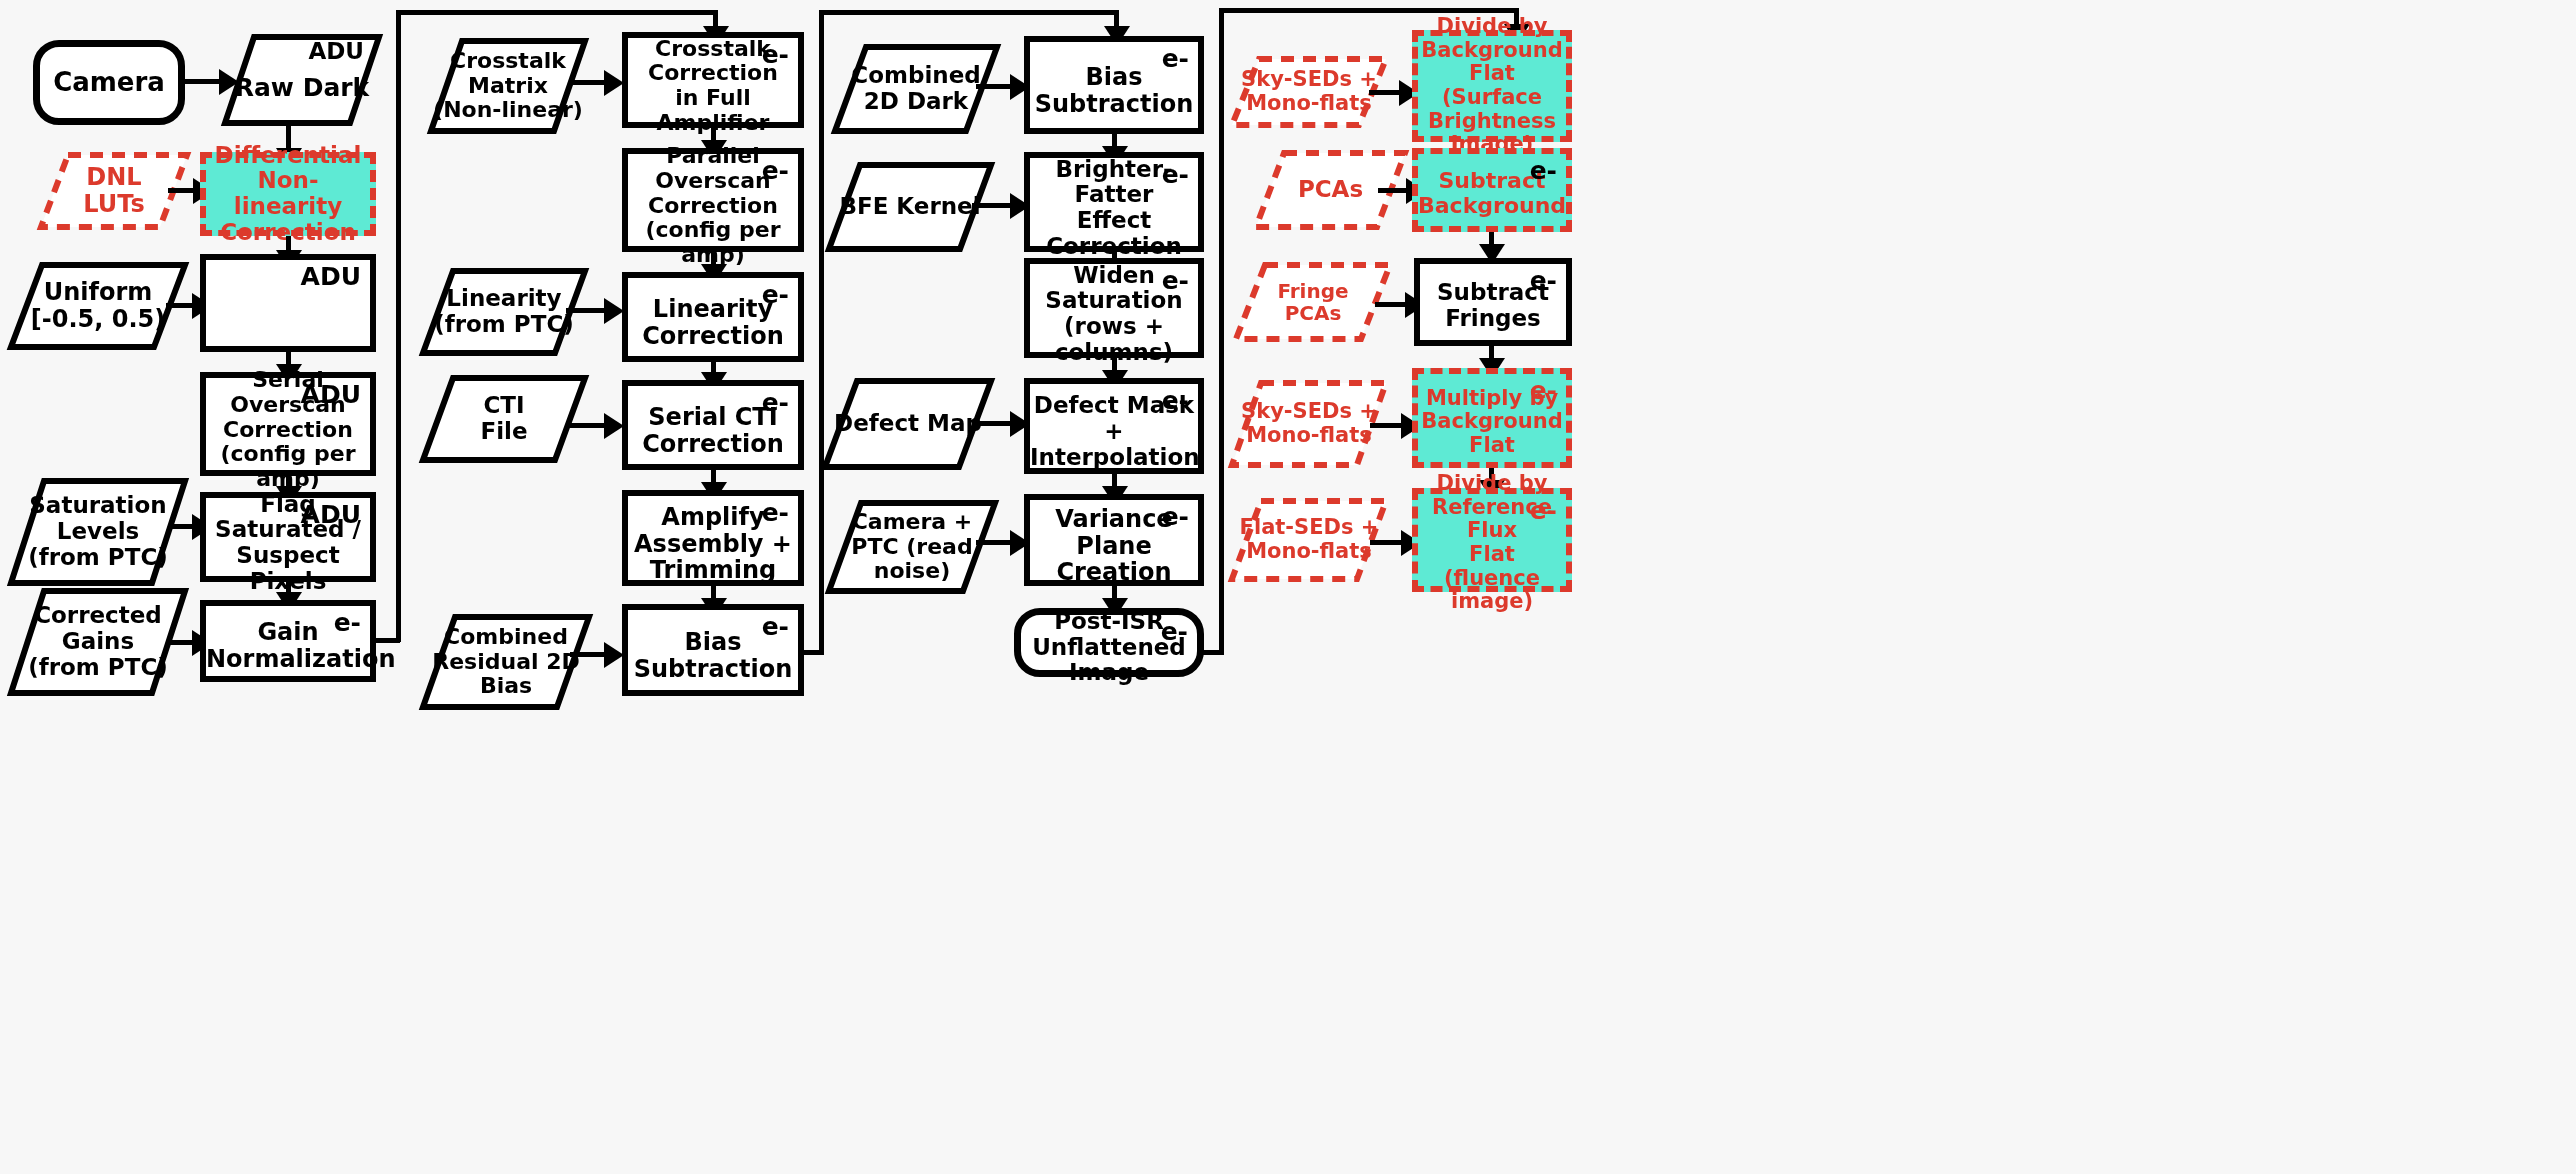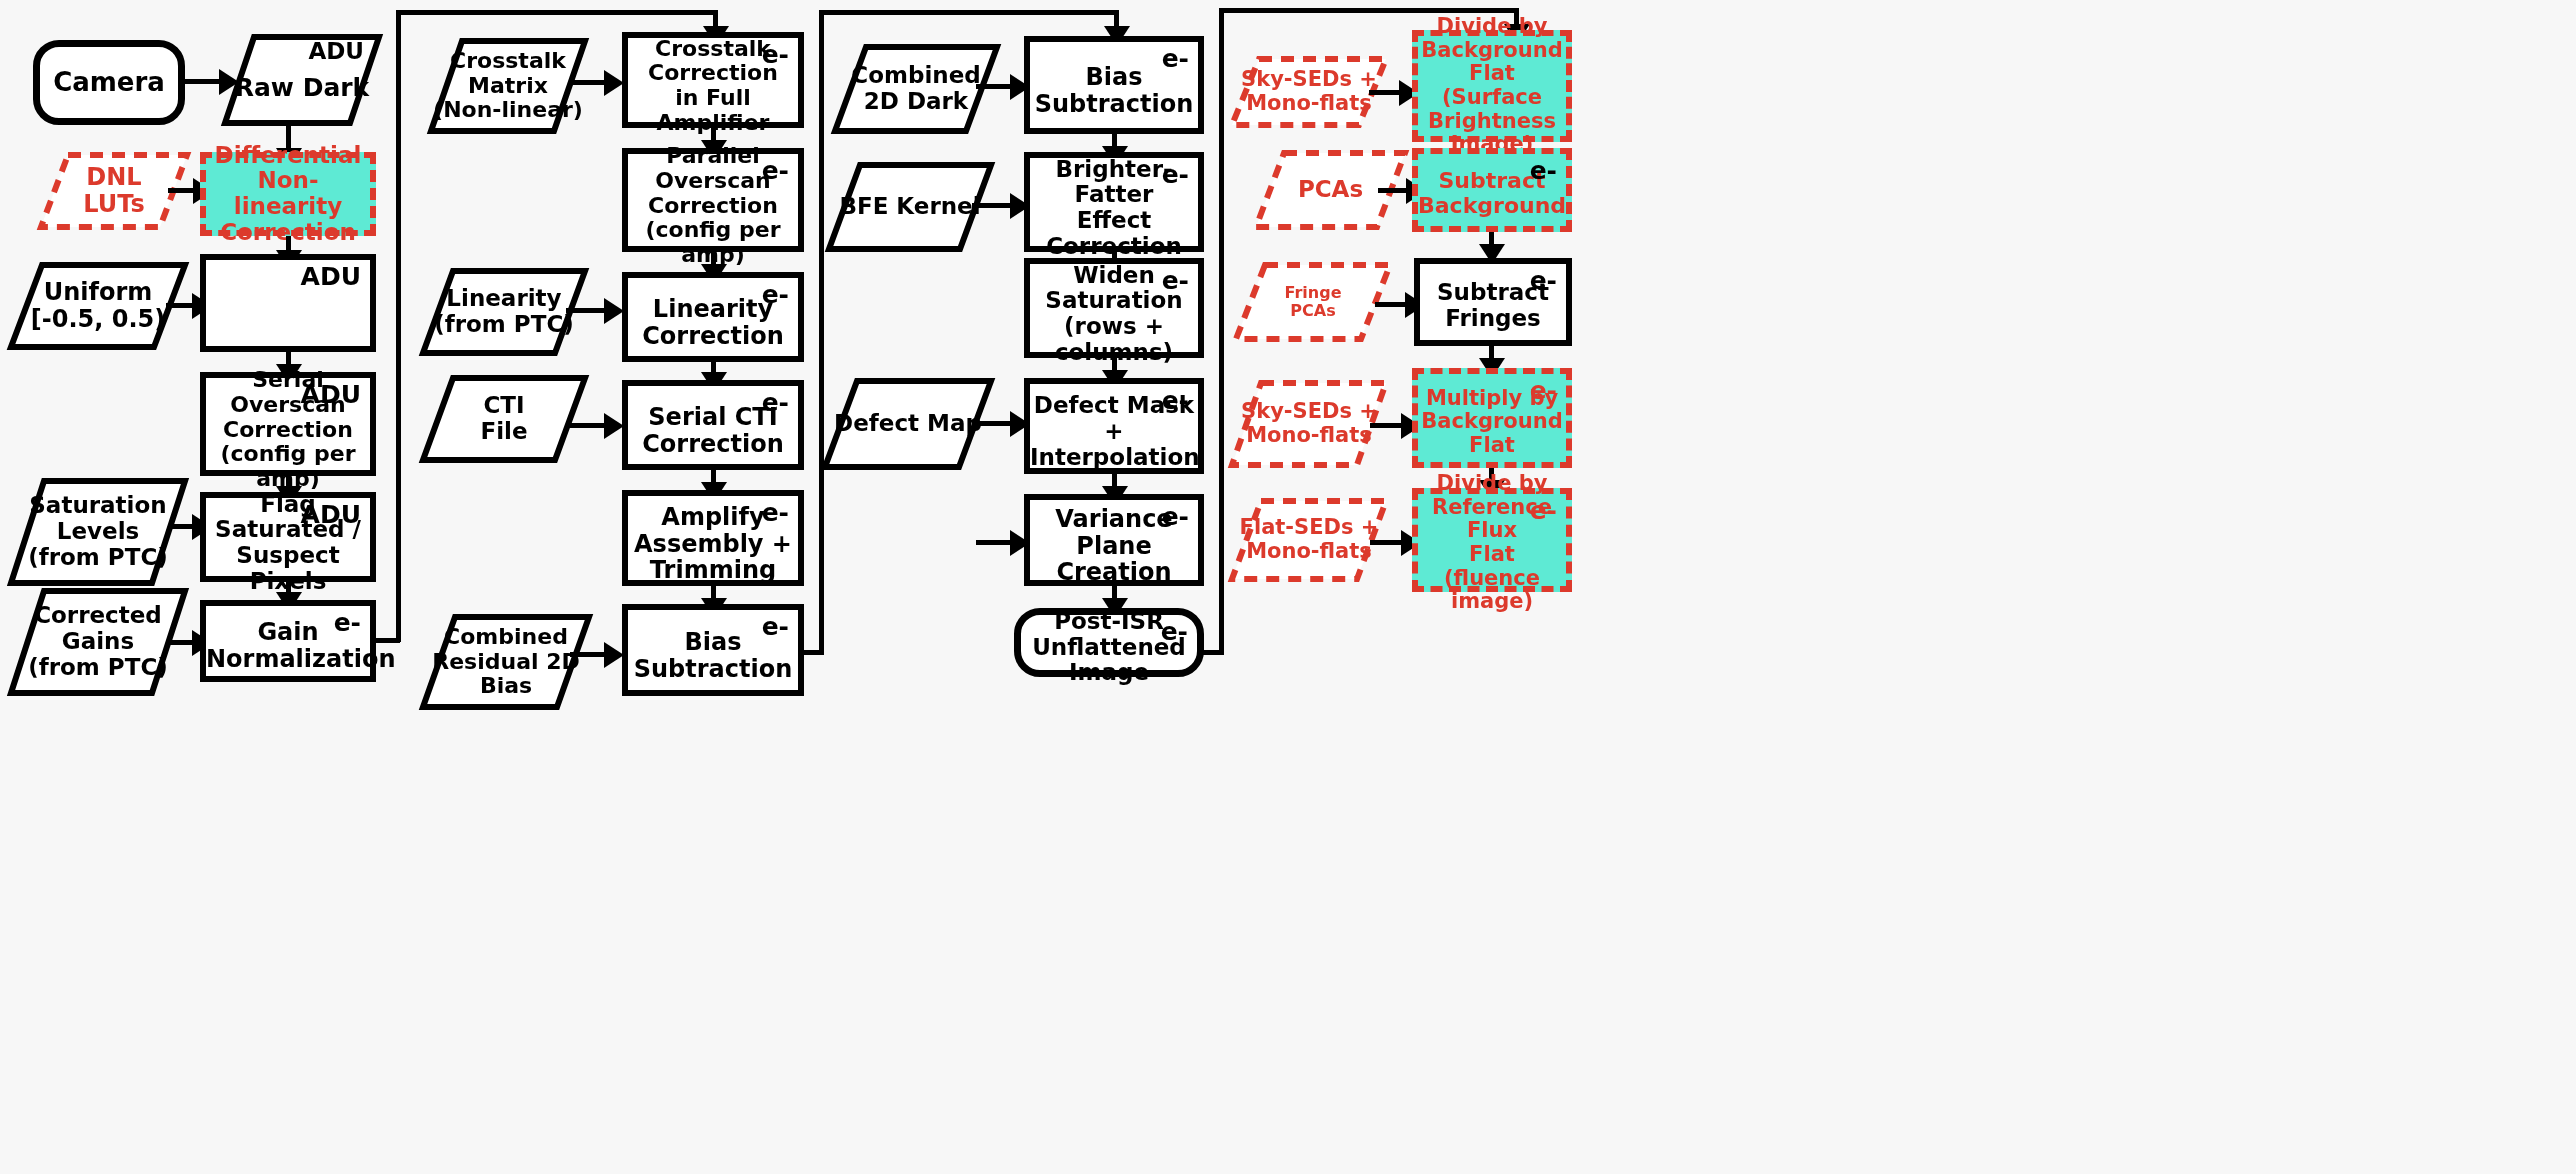--- a/index.html
+++ b/index.html
@@ -286,20 +286,28 @@
   <div class="conn hline" style="left:972px;top:421px;width:46px;"></div>
   <div class="arrow-r" style="left:1010px;top:411px;"></div>
 
   <div class="node proc" style="left:1024px;top:378px;width:180px;height:96px;font-size:23px;">
     <span class="lbl" style="padding-top:12px;">Defect Mask +<br>Interpolation</span>
     <div class="unit">e-</div>
   </div>
   <div class="conn vline" style="left:1112px;top:474px;height:18px;"></div>
   <div class="arrow-d" style="left:1102px;top:486px;"></div>
 
+  <div class="para" style="left:826px;top:500px;width:172px;height:94px;">
+    <svg width="172" height="94" viewBox="0 0 172 94">
+      <polygon points="35,3 169,3 137,91 3,91" fill="#fff" stroke="#000" stroke-width="6"></polygon>
+    </svg>
+    <div class="ptxt" style="font-size:22px;">
+      <span>Camera +<br>PTC (read<br>noise)</span>
+    </div>
+  </div>
   <div class="conn hline" style="left:976px;top:540px;width:42px;"></div>
   <div class="arrow-r" style="left:1010px;top:530px;"></div>
 
   <div class="node proc" style="left:1024px;top:494px;width:180px;height:92px;font-size:24px;">
     <span class="lbl" style="padding-top:12px;">Variance Plane<br>Creation</span>
     <div class="unit">e-</div>
   </div>
   <div class="conn vline" style="left:1112px;top:586px;height:16px;"></div>
   <div class="arrow-d" style="left:1102px;top:598px;"></div>
 
@@ -344,21 +352,21 @@
     <span class="lbl" style="padding-top:8px;">Subtract<br>Background</span>
     <div class="unit">e-</div>
   </div>
   <div class="conn vline" style="left:1489px;top:232px;height:16px;"></div>
   <div class="arrow-d" style="left:1479px;top:244px;"></div>
 
   <div class="para red" style="left:1233px;top:262px;width:160px;height:80px;">
     <svg width="160" height="80" viewBox="0 0 160 80">
       <polygon points="32,3 157,3 128,77 3,77" fill="#fff" stroke="#dc3a2c" stroke-width="6" stroke-dasharray="13,9"></polygon>
     </svg>
-    <div class="ptxt" style="font-size:16px;">
+    <div class="ptxt" style="font-size:20px;">
       <span>Fringe<br>PCAs</span>
     </div>
   </div>
   <div class="conn hline" style="left:1375px;top:302px;width:37px;"></div>
   <div class="arrow-r" style="left:1405px;top:292px;"></div>
 
   <div class="node proc" style="left:1414px;top:258px;width:158px;height:88px;font-size:23px;">
     <span class="lbl" style="padding-top:8px;">Subtract<br>Fringes</span>
     <div class="unit">e-</div>
   </div>

